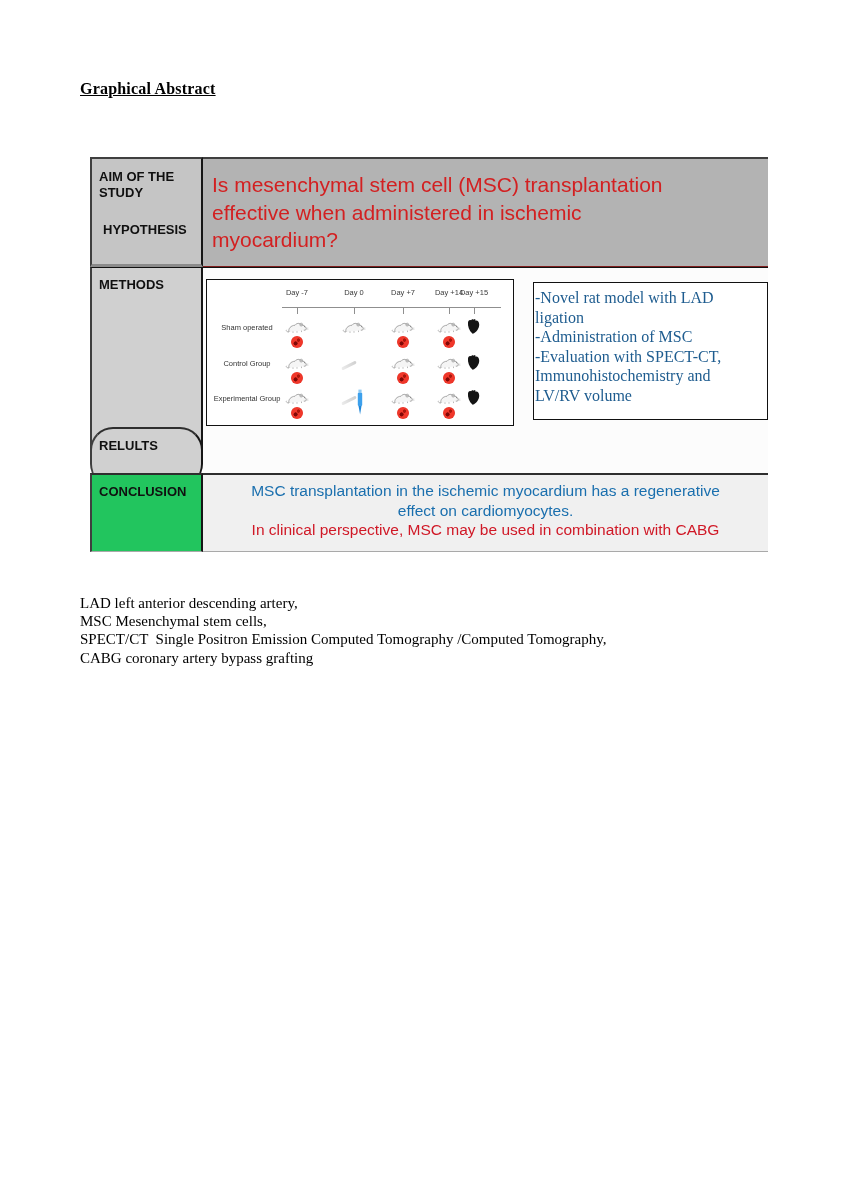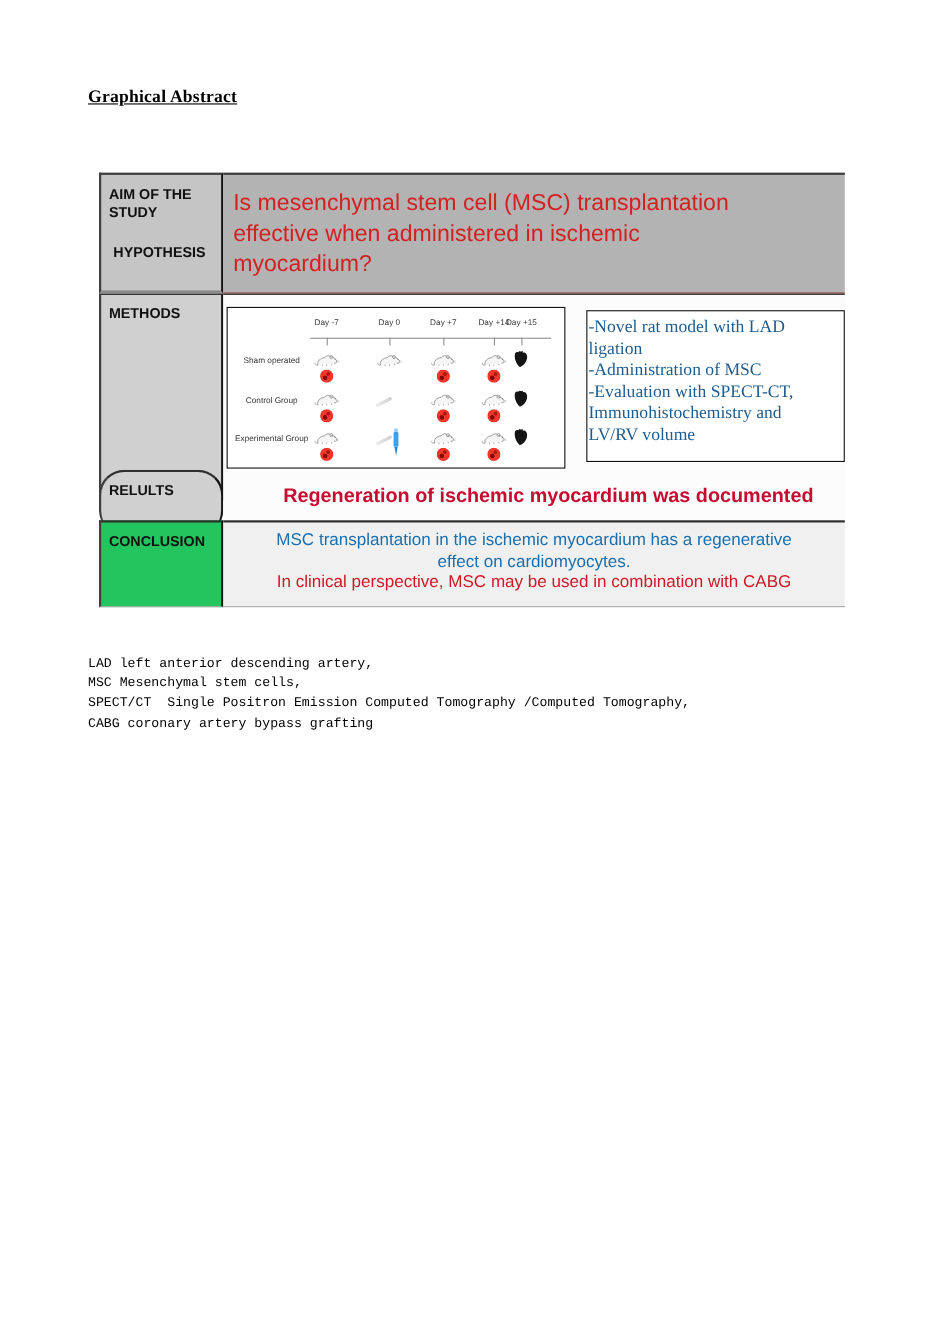--- a/index.html
+++ b/index.html
@@ -45,22 +45,22 @@
   .methods-text{margin:5px 1px;font-family:"Liberation Serif",serif;font-size:16px;
                 line-height:19.5px;color:var(--methods-blue,#1e5c8f);}
   .results-text{position:absolute;left:0;top:172px;width:565px;box-sizing:border-box;
                 padding-left:26px;text-align:center;font-weight:bold;font-size:18px;
                 color:var(--results-red,#c60c30);}
   .conclusion-blue{margin-top:6px;text-align:center;font-size:15.5px;line-height:19.5px;
                    color:var(--conclusion-blue,#1a6fae);}
   .conclusion-red{text-align:center;font-size:15.5px;line-height:19.5px;
                   color:var(--conclusion-red,#d01826);}
 
-  .abbr{position:absolute;left:80px;top:594px;font-family:Liberation Mono, monospace;
-        font-size:12px;line-height:18.2px;color:#000;}
+  .abbr{position:absolute;left:80px;top:594px;font-family:Liberation Serif, serif;
+        font-size:15px;line-height:18.2px;color:#000;}
   .abbr div{white-space:pre-wrap;}
 
   
   .fig-day{position:absolute;top:8px;width:48px;text-align:center;font-size:7.5px;color:#3a3a3a;}
   .fig-line{position:absolute;left:75px;top:27px;width:219px;height:1px;background:#8f8f8f;}
   .fig-tick{position:absolute;top:27px;width:1px;height:7px;background:#8f8f8f;}
   .fig-group{position:absolute;left:0;width:80px;text-align:center;font-size:7.5px;color:#333;}
   .icon-rat{position:absolute;width:24px;height:14px;}
   .icon-scan{position:absolute;width:12px;height:12px;border-radius:50%;
      background:
@@ -223,21 +223,20 @@
             </svg></span>
         </div>
       <div class="methods-box">
         <div class="methods-text pre">-Novel rat model with LAD
 ligation
 -Administration of MSC
 -Evaluation with SPECT-CT,
 Immunohistochemistry and
 LV/RV volume</div>
       </div>
-      <div class="results-text">Regeneration of ischemic myocardium was documented</div>
     </div>
 
     <div class="cell results-label">
       <div class="lbl row-lbl">RELULTS</div>
     </div>
 
     <div class="cell conclusion-label">
       <div class="lbl row-lbl">CONCLUSION</div>
     </div>
 

